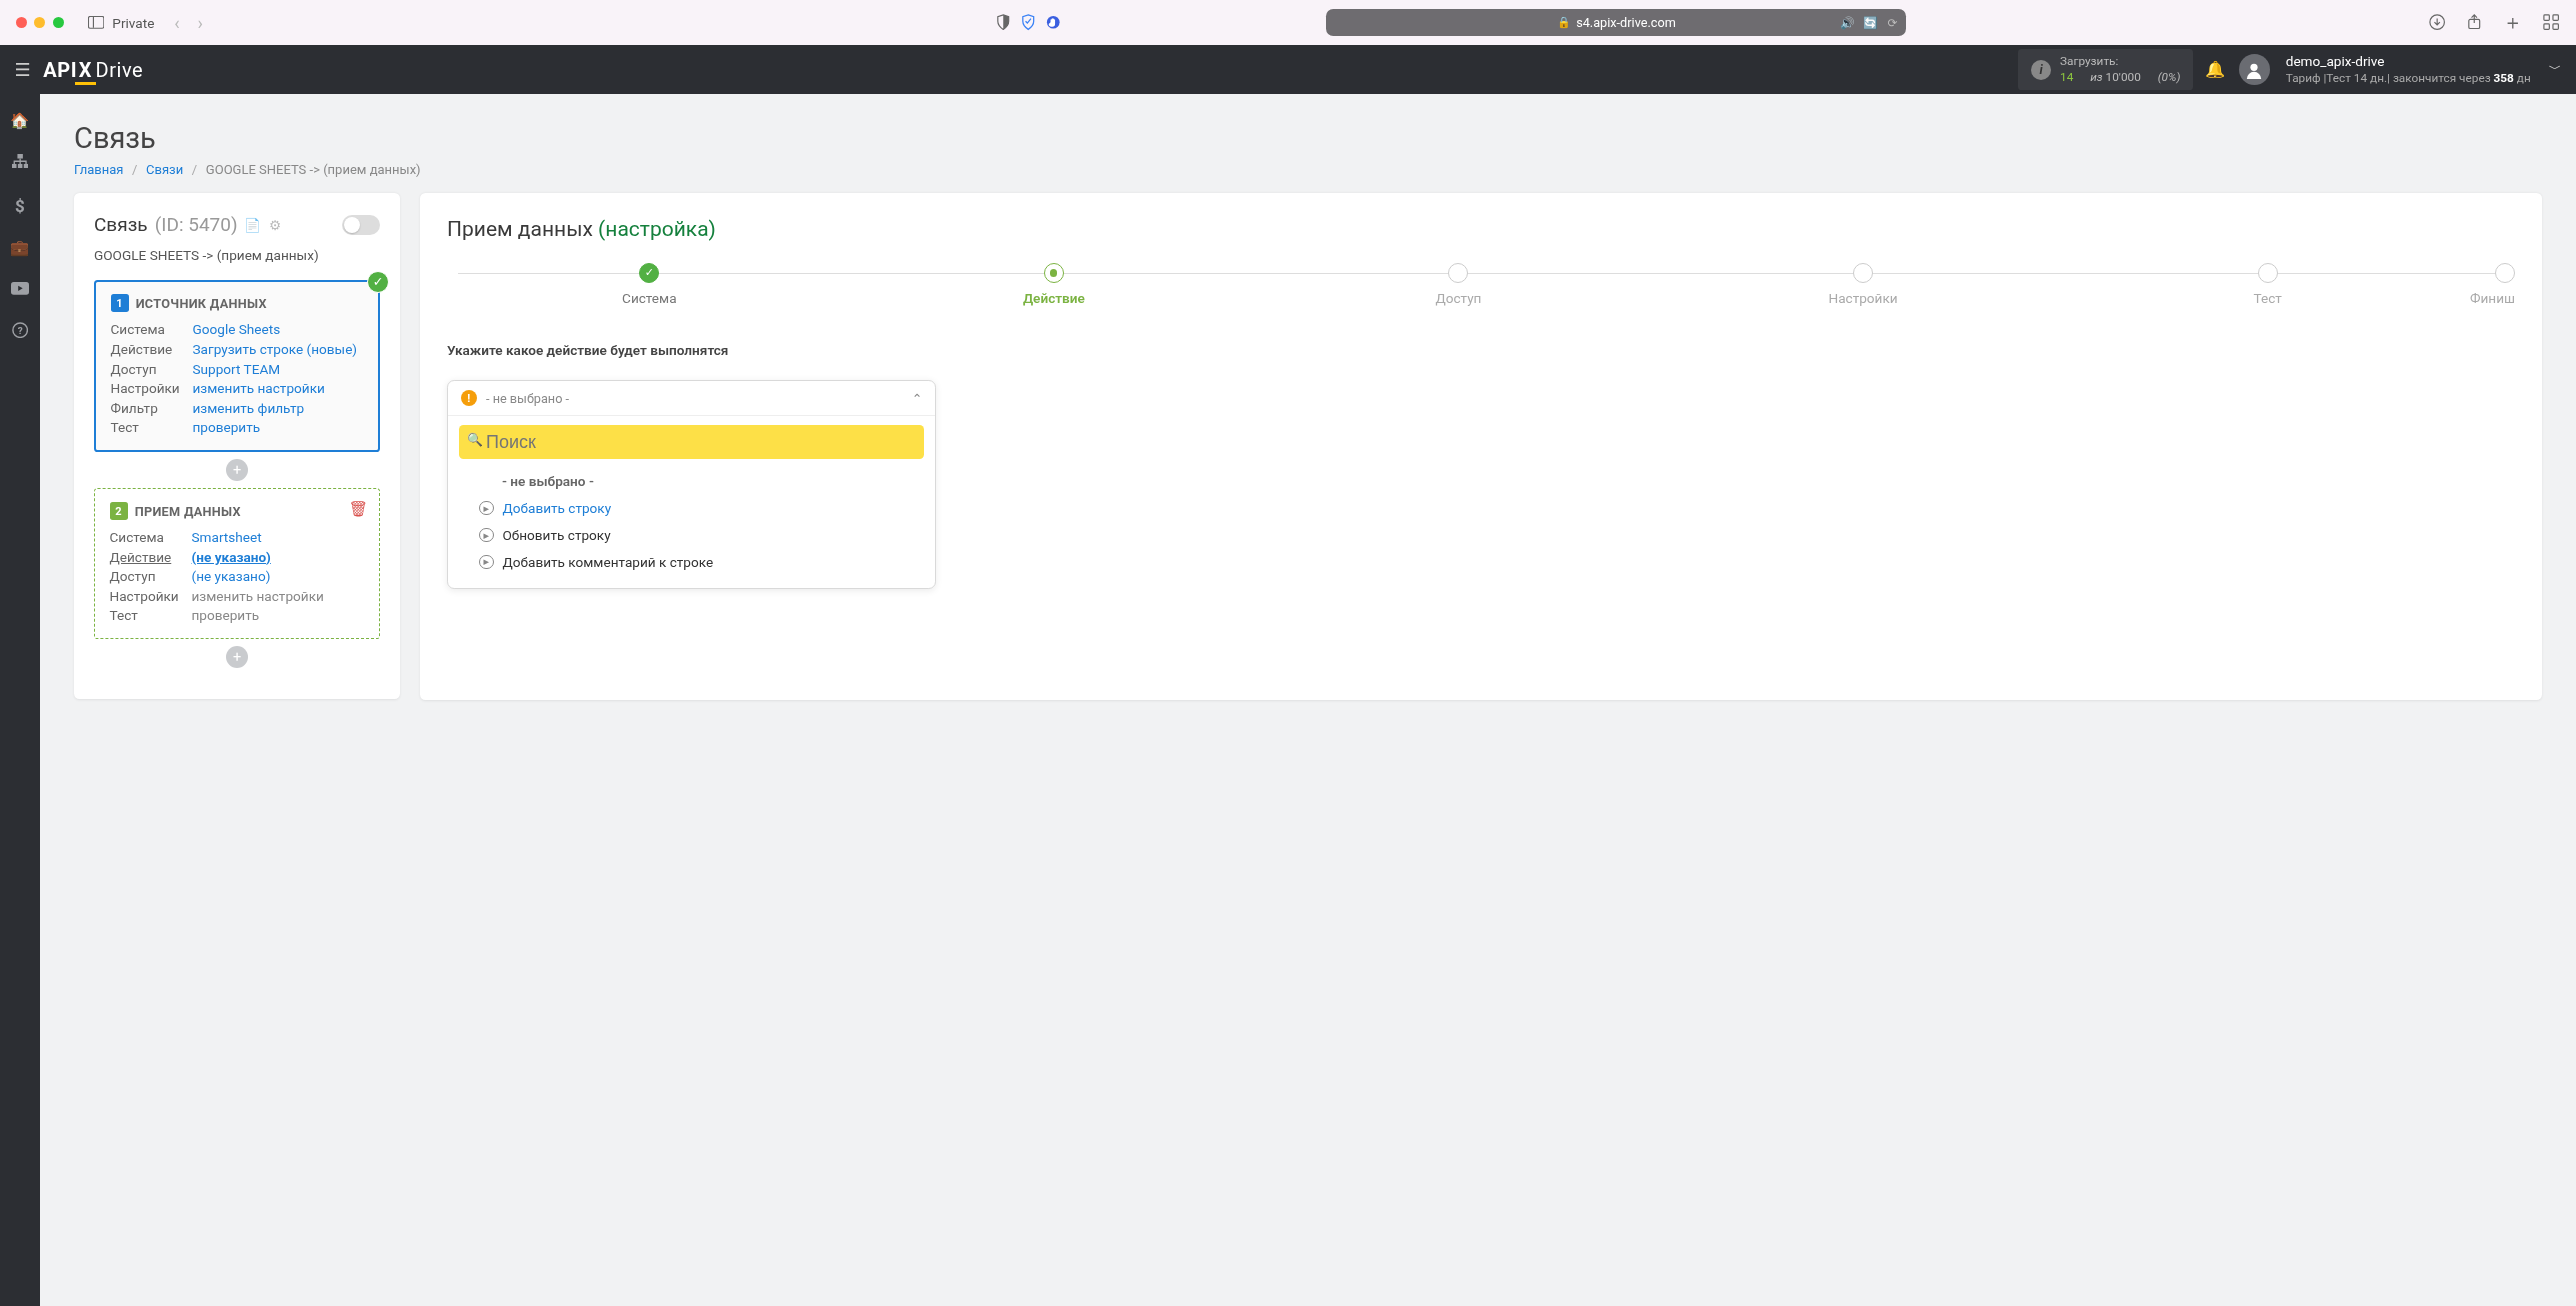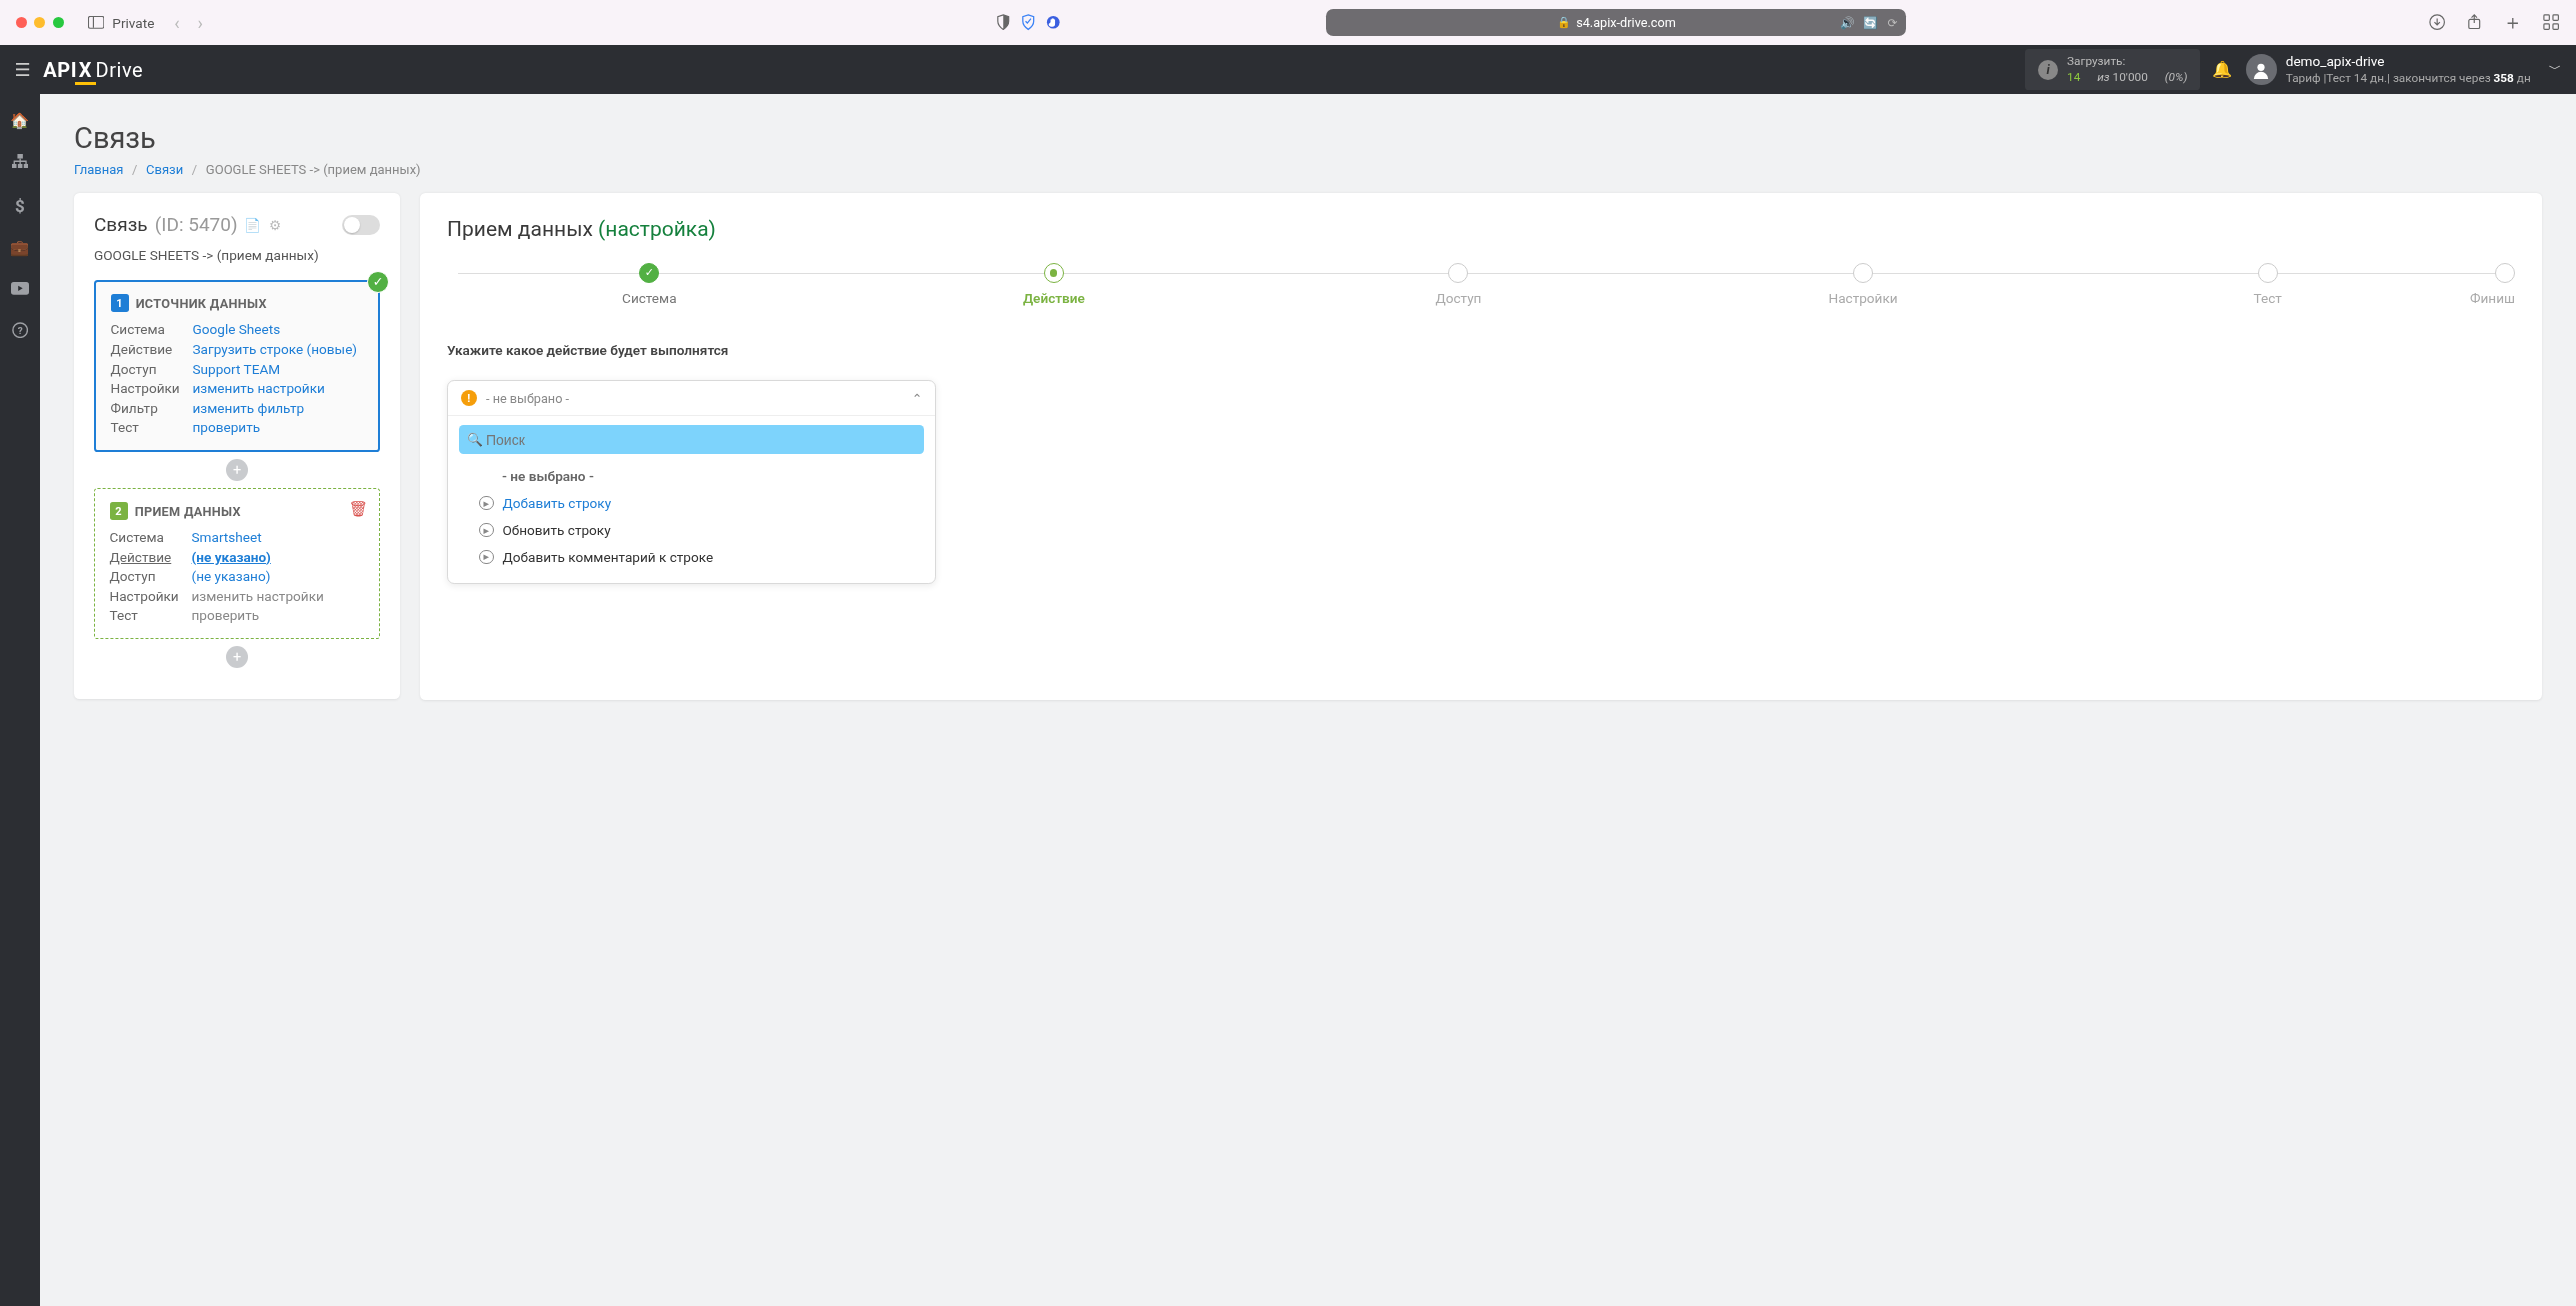--- a/index.html
+++ b/index.html
@@ -59,21 +59,21 @@
     .logo .x { color:#fff; position:relative; padding:0 1.8px;}
     .logo .x::after { content:''; position:absolute; bottom:-3.6px; left:-1.8px; right:-1.8px; height:3.6px; background:#ffc107;}
     .logo .drive { color:#fff; font-weight:400; margin-left:1.8px;}
     .header-right { margin-left:auto; display:flex; align-items:center; gap:12.7px;}
     .actions-box { background:#3a3c41; border-radius:3.6px; padding:5.4px 12.7px; display:flex; align-items:center; gap:9px;}
     .actions-box .info-circ { width:20px; height:20px; border-radius:50%; background:#888; color:#333; display:flex; align-items:center; justify-content:center; font-weight:700; font-style:italic;}
     .actions-text { font-size:11.8px; color:#bbb; line-height:1.3;}
     .actions-text .g { color:#8dc63f; }
     .actions-text .it { font-style:italic;padding-left:14px;}
     .bell { color:#ccc; font-size:16.3px;}
-    .user-wrap { display:flex; align-items:center; gap:9px;}
+    .user-wrap { display:flex; align-items:center; gap:16px;}
     .avatar { width:31px; height:31px; border-radius:50%; background:#6a6c72; display:flex; align-items:center; justify-content:center; color:#fff;}
     .user-txt { font-size:11.8px; line-height:1.3;}
     .user-txt .u { color:#fff; font-size:13.6px;}
     .user-txt .t { color:#aaa;}
     .user-txt .strong { color:#fff; font-weight:700;}
     .chev-down { color:#ccc; margin-left:5.4px;}
 
     
     .app-body { display:flex; min-height: calc(100vh - 94px);}
     .iconbar {
@@ -176,21 +176,21 @@
       background:#fff;
       overflow:visible;
       box-shadow: 0 1.8px 7.2px rgba(0,0,0,0.08);
     }
     .dd-head { display:flex; align-items:center; padding:9px 12.7px; gap:9px; cursor:pointer;}
     .dd-head .warn-dot { width:16.3px; height:16.3px; border-radius:50%; background:#f59e0b; color:#fff; display:flex; align-items:center; justify-content:center; font-size:11px; font-weight:700;}
     .dd-head .placeholder { color:#888;}
     .dd-head .chev { margin-left:auto; color:#888;}
     .dd-body { border-top:0.9px solid #eee; padding:9px 11px 12.7px;}
     .dd-search { position:relative; margin-bottom:9px;}
-    .dd-search input { width:100%; padding:6.3px 9px 6.3px 27px; background:#7dd3fc; border:none; border-radius:4.5px; font-size:14px; color:#555; outline:none;}
+    .dd-search input { width:100%; padding:6.3px 9px 6.3px 27px; background:#fde047; border:none; border-radius:4.5px; font-size:18px; color:#555; outline:none;}
     .dd-search .sico { position:absolute; left:8.2px; top:6.3px; color:#999; font-size:12.7px;}
     .dd-opt { display:flex; align-items:center; gap:9px; padding:5.4px 20px; font-size:13.6px; cursor:pointer;}
     .dd-opt .play { width:14.5px; height:14.5px; border-radius:50%; border:1.4px solid #888; display:flex; align-items:center; justify-content:center; font-size:7.2px; color:#888;}
     .dd-opt.noicon { padding-left:43px; color:#666; font-weight:600;}
     .dd-opt.hl { color:#1e7ed6;}
   </style>
 </head>
 <body>
 
 <div class="browser-chrome">

